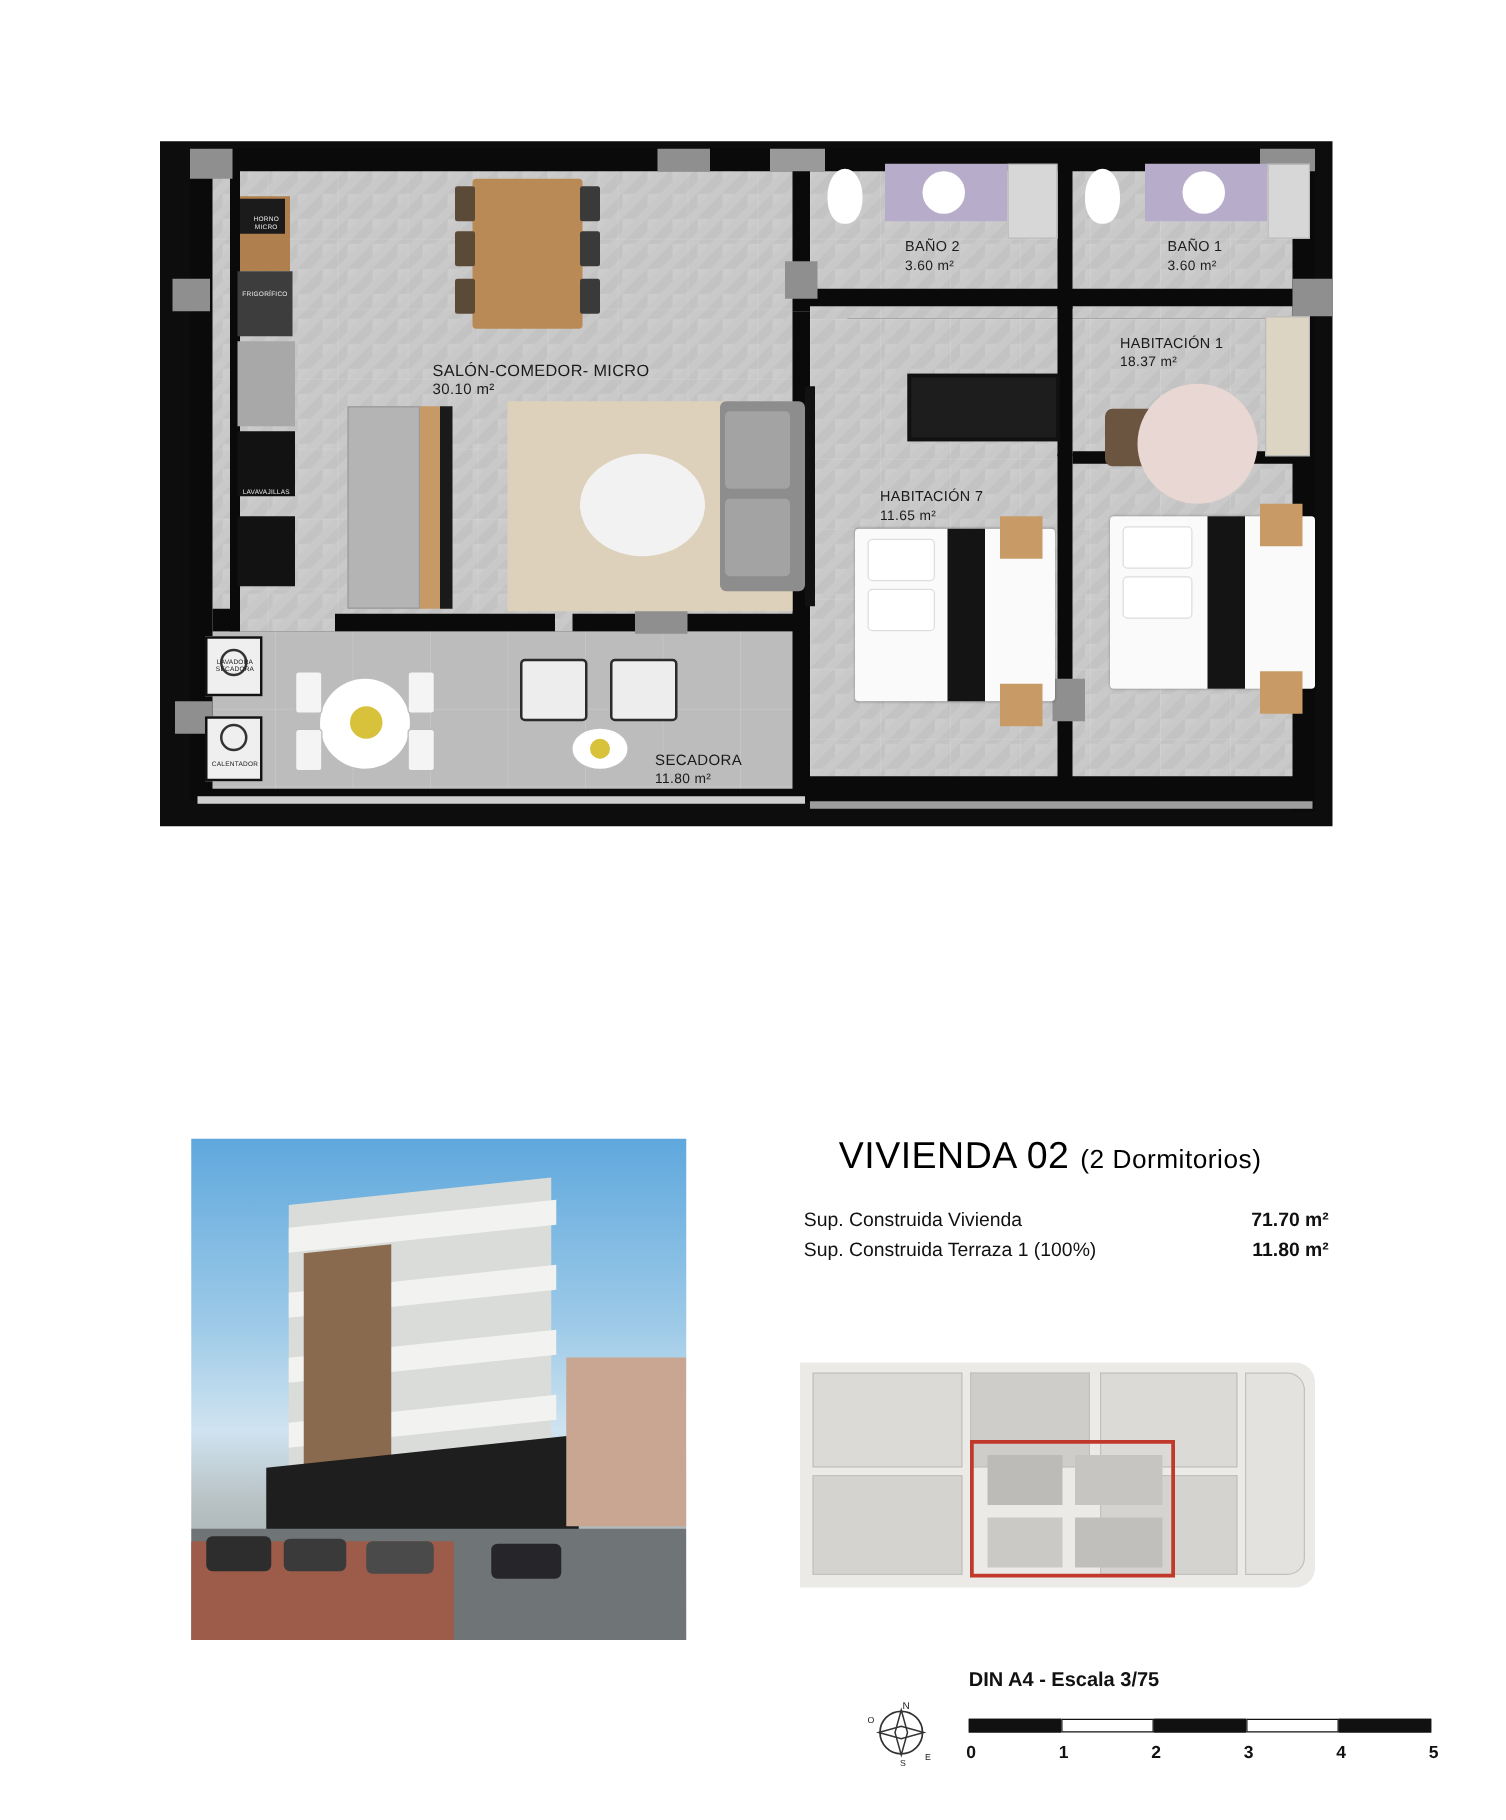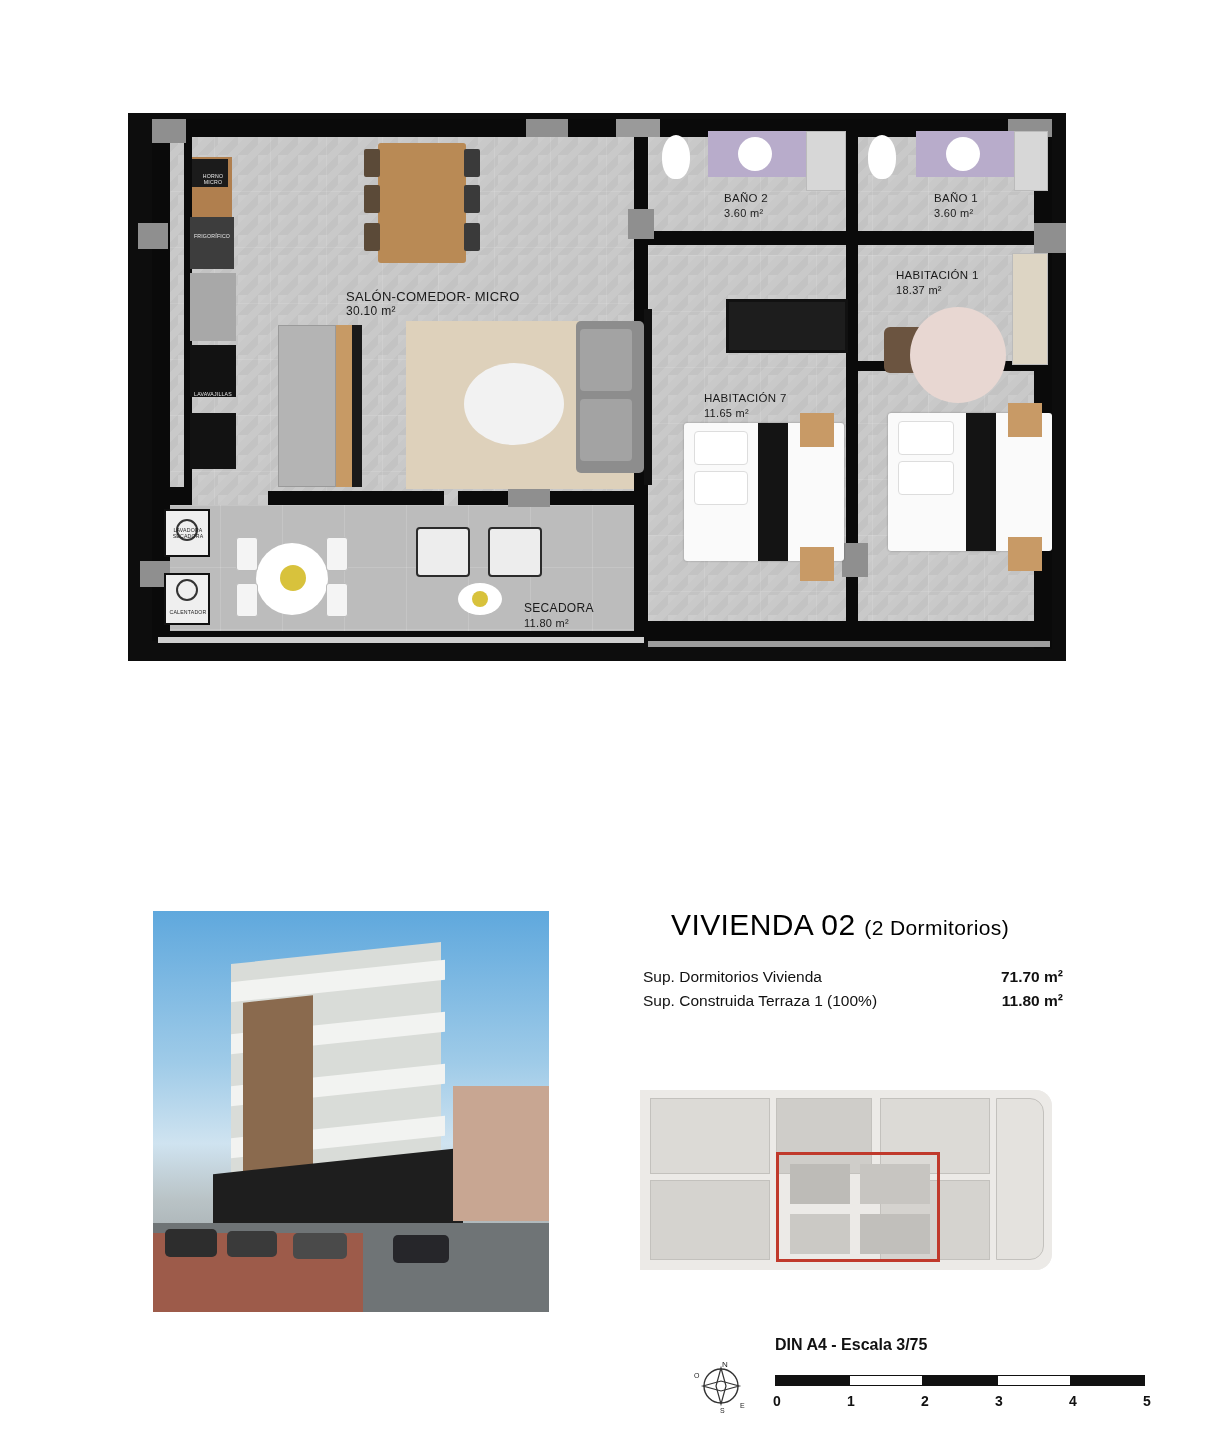--- a/index.html
+++ b/index.html
@@ -278,21 +278,21 @@
     <div style="position:absolute; left:240px; top:324px; width:56px; height:28px; background:#26262a; border-radius:5px;"></div>
   </div>
 
   <div class="title-main">
     <span>VIVIENDA 02</span>
     <span class="sub">(2 Dormitorios)</span>
   </div>
 
   <div class="specs">
     <div class="spec-row">
-      <span class="lbl">Sup. Dormitorios Vivienda</span>
+      <span class="lbl">Sup. Construida Vivienda</span>
       <span class="val">71.70 m²</span>
     </div>
     <div class="spec-row">
       <span class="lbl">Sup. Construida Terraza 1 (100%)</span>
       <span class="val">11.80 m²</span>
     </div>
   </div>
 
   <div class="keyplan">
     <div style="position:absolute; inset:0; background:#eceae7;"></div>

